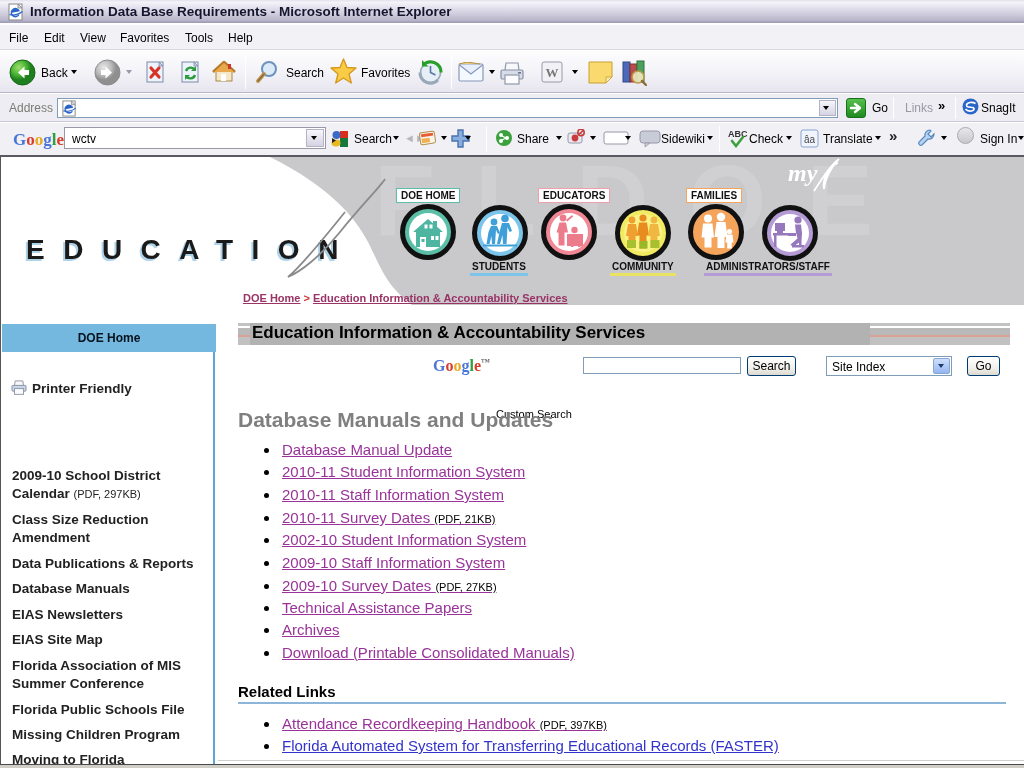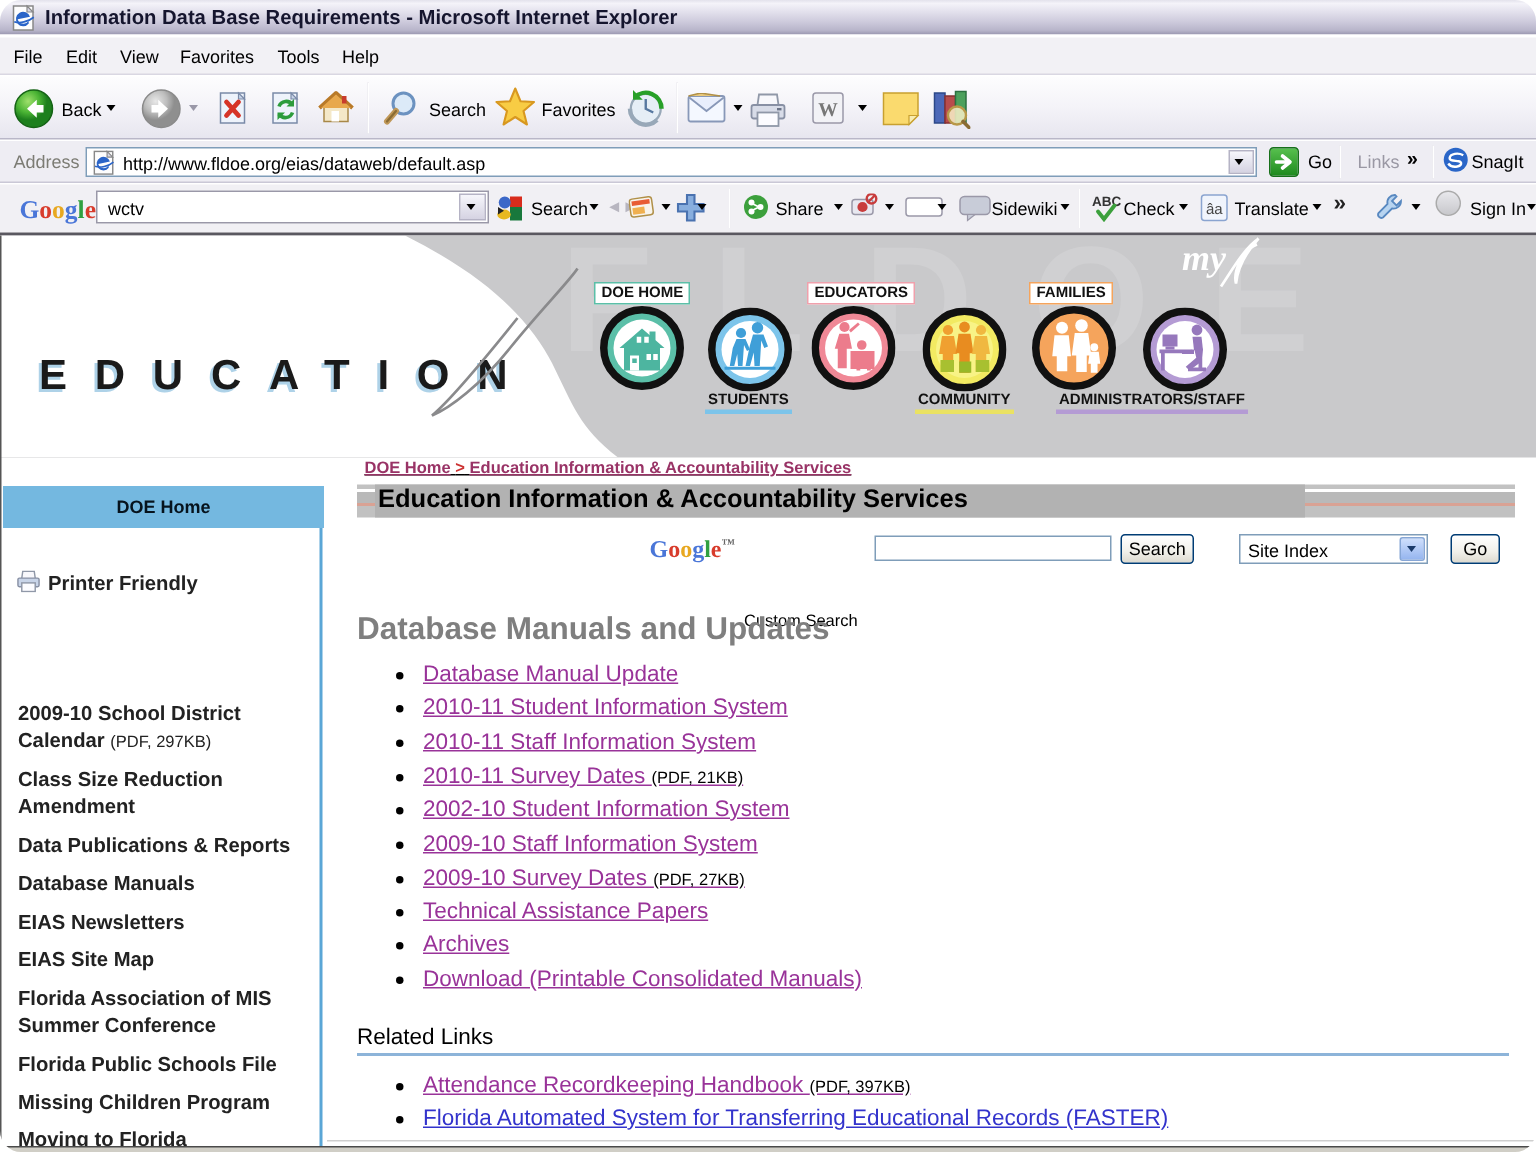--- a/index.html
+++ b/index.html
@@ -1,17 +1,17 @@
 <!DOCTYPE html>
 <html><head>
 <meta charset="utf-8">
 <style>
 * { margin:0; padding:0; box-sizing:border-box; }
 html,body { width:1024px; height:768px; overflow:hidden; font-family:"Liberation Sans", sans-serif; background:#fff; }
-#shot { position:relative; width:1024px; height:768px; overflow:hidden;border-radius:14px; }
+#shot { position:relative; width:1024px; height:768px; overflow:hidden; }
 .abs { position:absolute; }
 
 
 #titlebar { left:0; top:0; width:1024px; height:24px;
   background:linear-gradient(180deg,#e3e2ec 0%,#f4f3f9 10%,#e2e0ec 35%,#ccc9db 65%,#b8b5ca 88%,#9a97b0 100%);
   border-bottom:1px solid #fff; }
 #titlebar .ttext { position:absolute; left:30px; top:4px; font-size:13.5px; font-weight:bold; color:#15152e; letter-spacing:0px; }
 #ieicon { position:absolute; left:7px; top:3px; }
 
 
@@ -54,21 +54,21 @@
 #header { left:0; top:157px; width:1024px; height:148px; background:#c9c9cb; overflow:hidden; }
 #ghost { position:absolute; left:374px; top:-14px; width:660px; height:110px; white-space:nowrap; font-size:100px; font-weight:bold; color:#d0d0d2; letter-spacing:40px; font-family:"Liberation Sans",sans-serif; }
 #logo-script { position:absolute; left:30px; top:31px; font-family:"Liberation Serif",serif; font-style:italic; font-size:37px; color:#7e7e80; white-space:nowrap; }
 #logo-block { position:absolute; left:26px; top:77px; font-size:28px; font-weight:bold; color:#1a1a1a; letter-spacing:18.5px; white-space:nowrap; text-shadow:-2px 2px 0 #aed2e8; }
 .clabel { position:absolute; font-size:10px; font-weight:bold; color:#111; white-space:nowrap; text-align:center; letter-spacing:0px; }
 .clabel.boxed { background:#fff; border:1px solid; padding:1px 4px; }
 .clabel.under { border-bottom:3px solid; padding:1px 2px; }
 #mylogo { position:absolute; left:788px; top:3px; color:#fff; font-family:"Liberation Serif",serif; font-style:italic; font-weight:bold; font-size:24px; }
 
 
-#breadcrumb { left:243px; top:306px; font-size:11px; font-weight:bold;text-decoration:underline; }
+#breadcrumb { left:243px; top:292px; font-size:11px; font-weight:bold; }
 #breadcrumb a { color:#993366; }
 #breadcrumb .sep { color:#cc3333; text-decoration:none; }
 #headband { left:238px; top:323px; width:772px; height:22px;
   background:linear-gradient(180deg,#c2c2c2 0 3px,#ffffff 3px 5px,#b9b9b9 5px 12px,#d9a294 12px 14px,#c1c1c1 14px 22px); }
 #headband .htext { position:absolute; left:12px; top:0px; width:620px; height:22px; background:#b2b2b2; color:#000; font-size:17px; font-weight:bold; padding:0px 8px 2px 2px; white-space:nowrap; }
 #searchrow { left:0; top:352px; width:844px; height:28px; }
 #cselogo { position:absolute; left:433px; top:5px; font-family:"Liberation Serif",serif; font-weight:bold; font-size:16px; }
 #cselabel { position:absolute; left:496px; top:8px; font-size:11px; color:#000;margin-top:48px; }
 #cseinput { position:absolute; left:583px; top:5px; width:158px; height:17px; border:1px solid #7f9db9; background:#fff; }
 .xpbtn { position:absolute; border:1px solid #003c74; border-radius:3px; background:linear-gradient(180deg,#ffffff,#f1f0ea 60%,#dddad0); font-size:12px; color:#000; text-align:center; }
@@ -84,21 +84,21 @@
 #sidebar { left:2px; top:352px; width:213px; height:412px; background:#fff; border-right:2px solid #5aa6d6; }
 .snav { position:absolute; left:12px; font-size:13.5px; font-weight:bold; color:#222; line-height:18px; white-space:nowrap; }
 .snav .pdf { font-size:11px; font-weight:normal; }
 
 
 #main a { text-decoration:underline; }
 .mhead1 { left:238px; top:408px; font-size:21px; font-weight:bold; color:#7f7f7f; }
 .bullet { position:absolute; width:5px; height:5px; border-radius:50%; background:#000; }
 .mlink { position:absolute; left:282px; font-size:15px; color:#993399; text-decoration:underline; white-space:nowrap; }
 .mlink .pdf { font-size:11px; color:#000; text-decoration:none; }
-.mhead2 { left:238px; top:683px; font-size:15px; font-weight:normal; color:#000; }
+.mhead2 { left:238px; top:683px; font-size:15px; font-weight:bold; color:#000; }
 #rl-line { left:238px; top:702px; width:768px; height:2px; background:#8db4d9; }
 #bottomstrip { left:0; top:764px; width:1024px; height:4px; background:#d0cec6; border-top:1px solid #4a4a4a; }
 </style>
 </head>
 <body>
 <div id="shot">
 
   <div id="titlebar" class="abs">
     <span id="ieicon"><svg width="18" height="18" viewBox="0 0 18 18">
       <rect x="2" y="1" width="13" height="16" fill="#fdfdfd" stroke="#888" stroke-width="1"></rect>
@@ -215,21 +215,20 @@
 
   <div id="addressbar" class="abs">
     <span class="alabel">Address</span>
     <div id="addrinput">
       <svg style="position:absolute;left:3px;top:1px" width="17" height="17" viewBox="0 0 18 18">
         <rect x="2" y="1" width="13" height="16" fill="#fdfdfd" stroke="#888" stroke-width="1"></rect>
         <path d="M11 1 l4 4 h-4 z" fill="#d8d8e8" stroke="#888" stroke-width="0.8"></path>
         <path d="M12.2 12.6 A4.8 4.8 0 1 1 13 8.2 L4.8 9.8 A4 4 0 0 0 12 11" fill="#2a64c8"></path>
         <path d="M2.5 11.5 C6 12.8 12 11.5 15.5 8.5" fill="none" stroke="#2a64c8" stroke-width="1.1"></path>
       </svg>
-      <span class="atext">http://www.fldoe.org/eias/dataweb/default.asp</span>
       <div id="addrdrop">
           <span class="caret" style="left:3px;top:5px"></span>
         </div>
     </div>
     <div id="gobtn">
         <svg width="18" height="18" viewBox="0 0 18 18" style="position:absolute;left:0;top:0">
           <path d="M4 9 h6 M8 5 l5 4 -5 4" fill="none" stroke="#fff" stroke-width="2.4" stroke-linecap="round" stroke-linejoin="round"></path>
         </svg>
       </div>
     <span class="golabel">Go</span>

